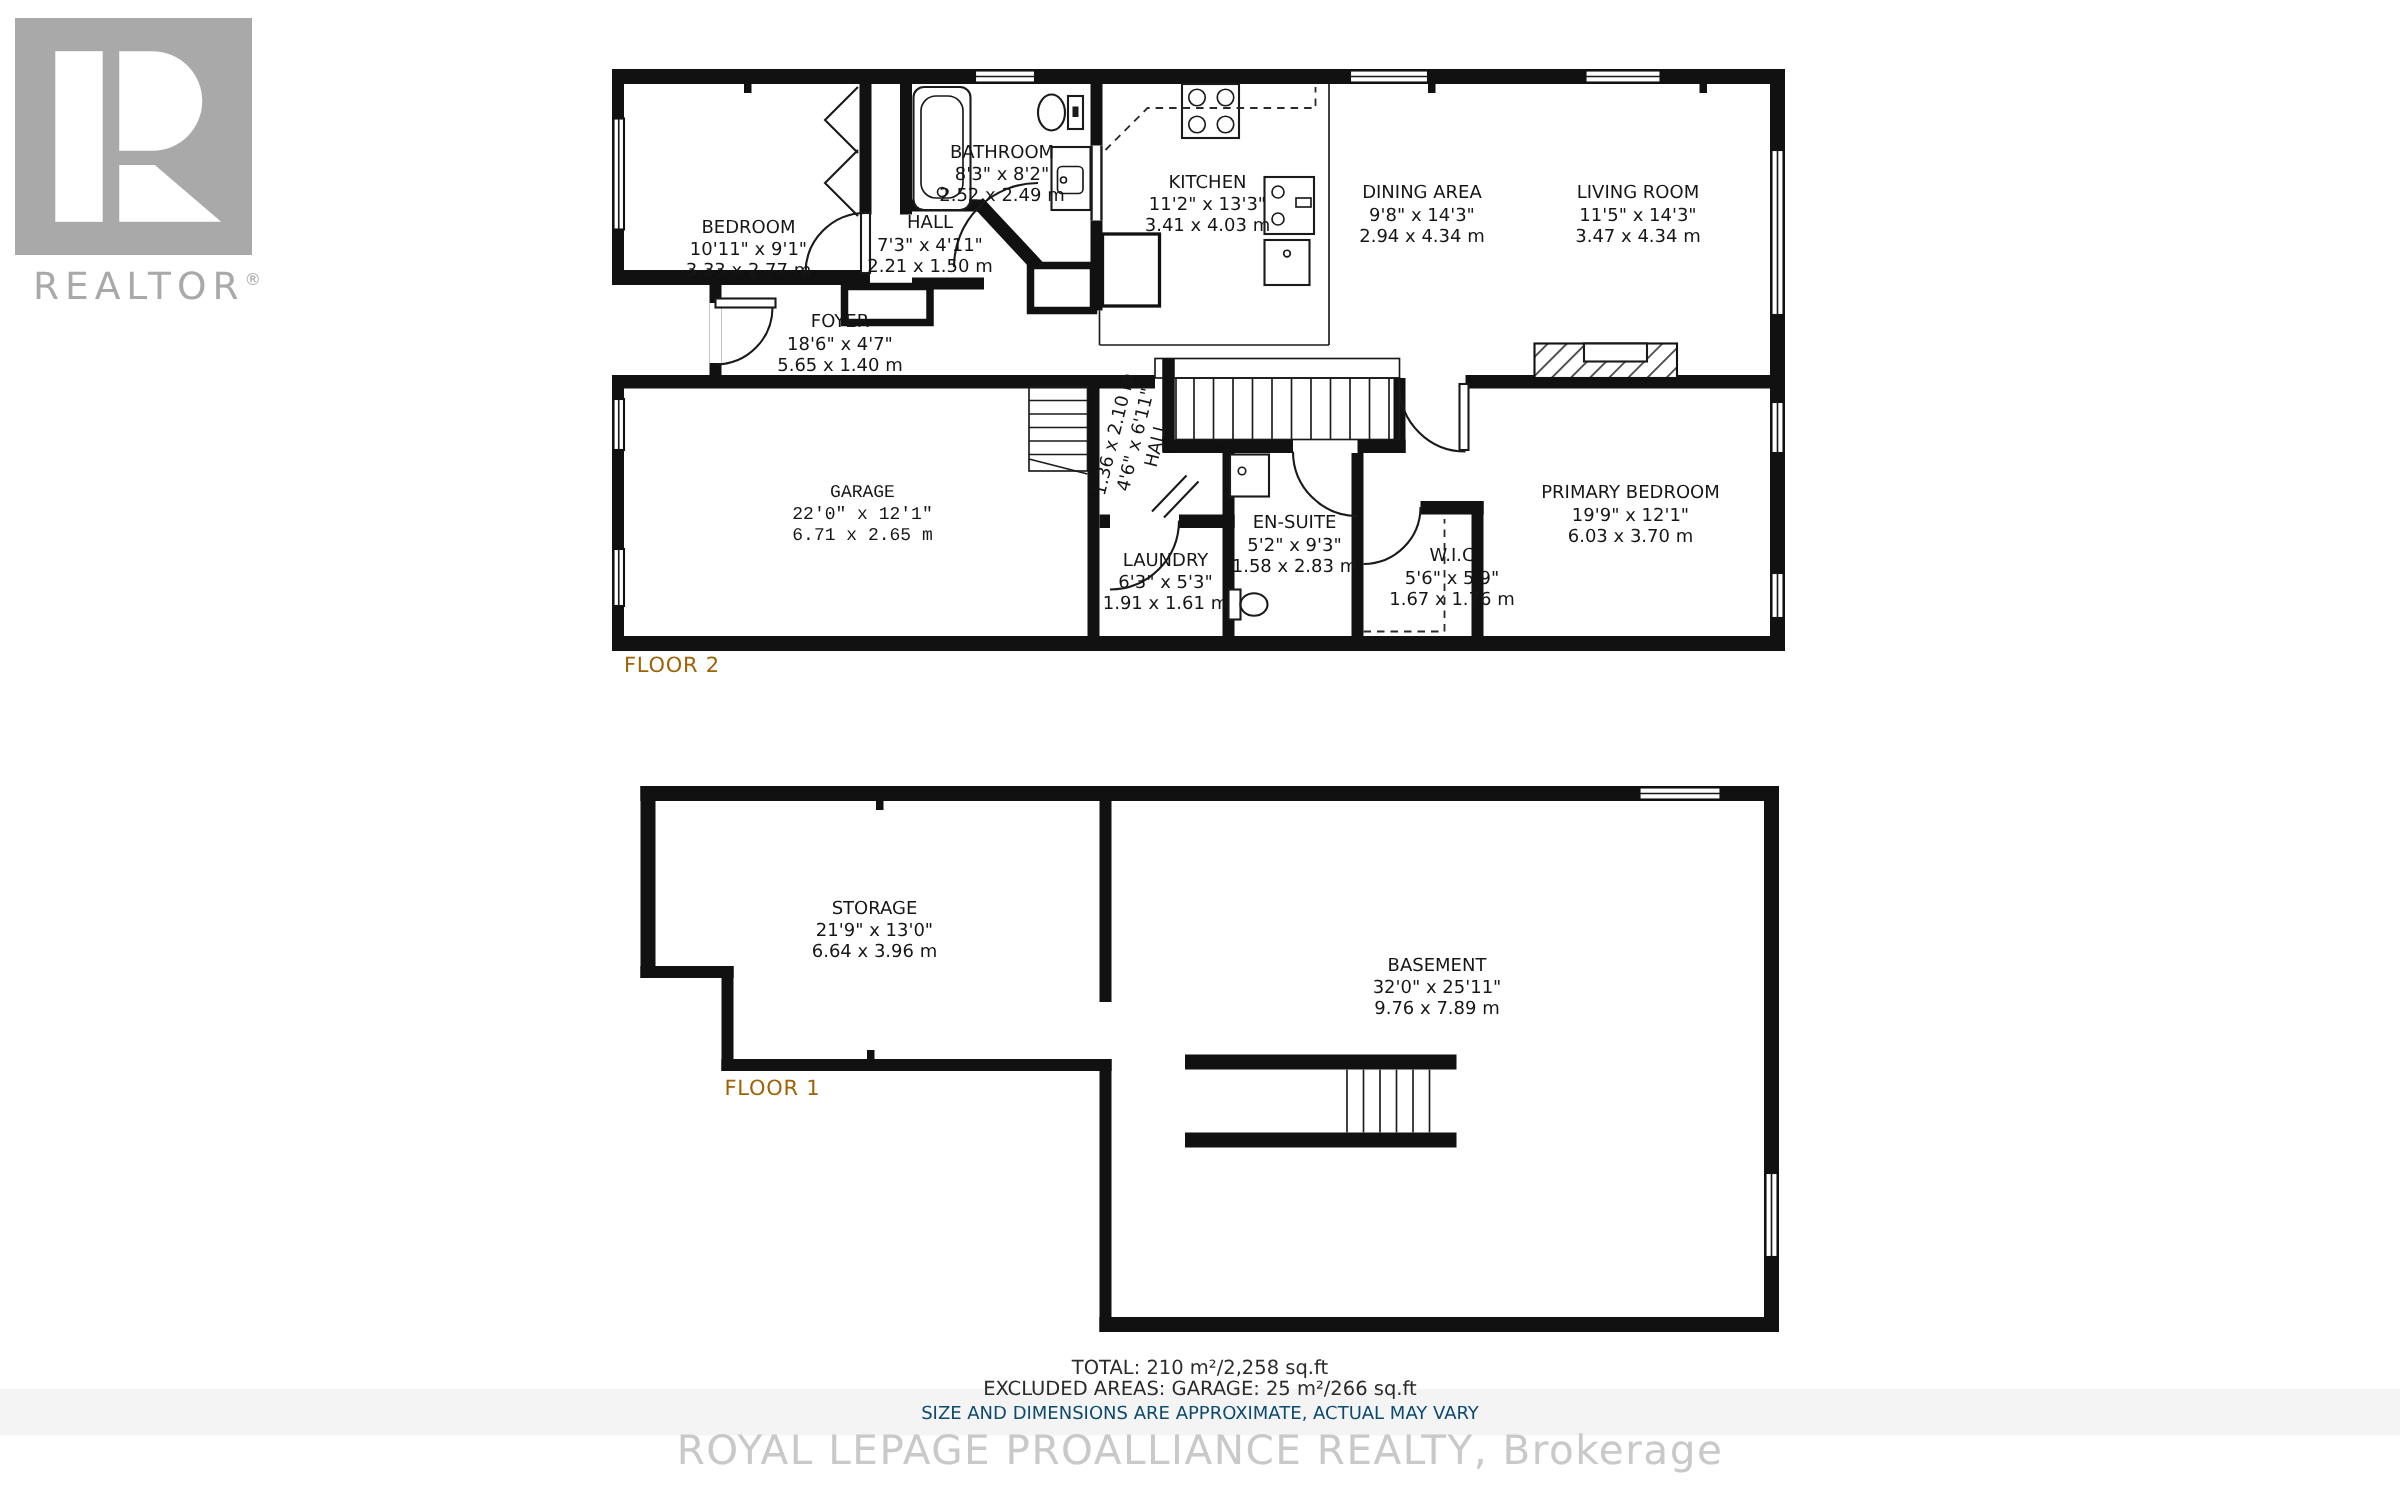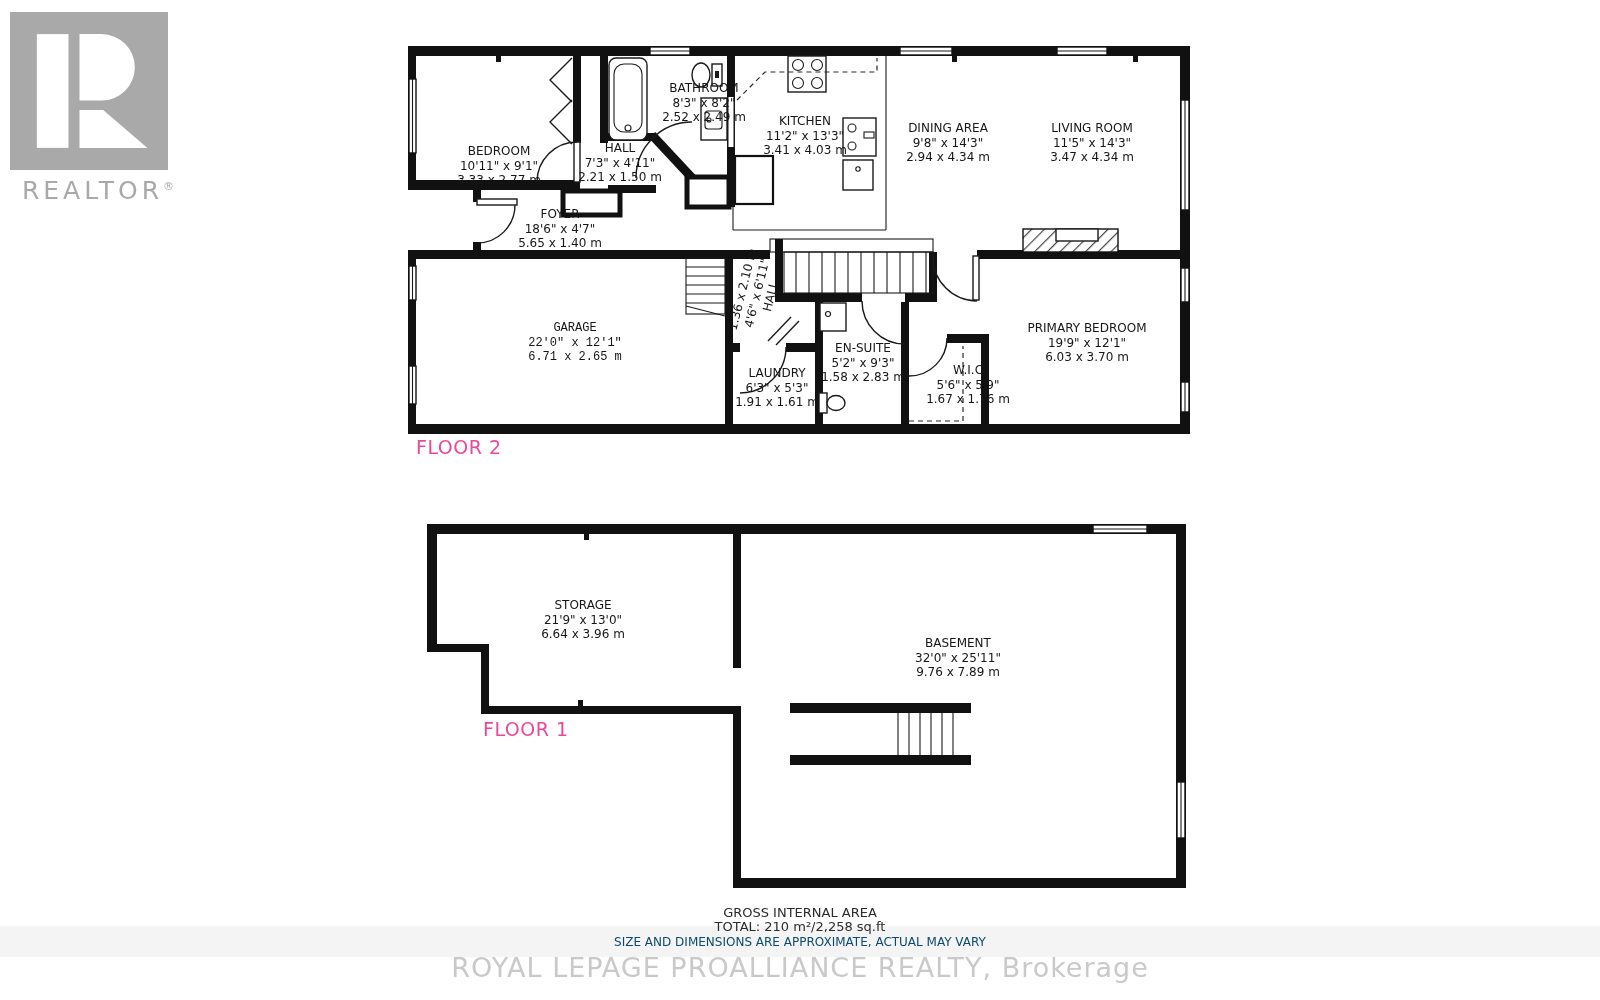--- a/index.html
+++ b/index.html
@@ -11,21 +11,21 @@
   .thin2{stroke:#1a1a1a;stroke-width:1.1;fill:none;}
   .fix{stroke:#1a1a1a;stroke-width:1.4;fill:#ffffff;}
   .thick{stroke:#111111;stroke-width:5;fill:#ffffff;}
   .med{stroke:#111111;stroke-width:2.2;fill:#ffffff;}
   .dash{stroke:#2a2a2a;stroke-width:1.2;fill:none;stroke-dasharray:5 4;}
   .winbox{fill:#ffffff;stroke:#111111;stroke-width:1.4;}
   .gapw{fill:#ffffff;}
   .room-label{position:absolute;transform:translate(-50%,-50%);text-align:center;
               font-size:12px;line-height:1.22;color:#161616;white-space:nowrap;z-index:5;}
   .room-label.rot{transform:translate(-50%,-50%) rotate(-76deg);}
-  .floor-tag{position:absolute;font-size:19px;color:#ec4899;z-index:5;letter-spacing:.5px;}
+  .floor-tag{position:absolute;font-size:14px;color:#a16207;z-index:5;letter-spacing:.5px;}
   .summary{position:absolute;left:400px;top:906px;width:800px;text-align:center;z-index:4;
            font-size:13px;line-height:14.2px;color:#2b2b2b;}
   .summary .disclaimer{color:#0c4a6e;font-size:12px;margin-top:1px;}
   .watermark-band{position:absolute;left:0;top:926px;width:1600px;height:31px;
                   background:rgba(185,185,185,0.16);z-index:2;}
   .watermark{position:absolute;left:0;top:924px;width:1600px;text-align:center;z-index:3;
              font-size:27px;letter-spacing:1px;color:#c9c9c9;margin-top:28px;}
   .logo{position:absolute;left:10px;top:12px;z-index:5;}
   .logo-text{position:absolute;left:8px;top:176px;width:180px;text-align:center;z-index:5;
              font-size:25px;letter-spacing:4px;color:#a9a9a9;}
@@ -292,21 +292,21 @@
       <line class="thin2" x1="942" y1="713" x2="942" y2="755"></line>
       <line class="thin2" x1="953" y1="713" x2="953" y2="755"></line>
     </g>
   </svg>
 
   <div class="room-label" style="left:499px;top:120px;margin-top:46px;">
     <div>BEDROOM</div>
       <div>10'11" x 9'1"</div>
       <div>3.33 x 2.77 m</div>
   </div>
-  <div class="room-label" style="left:668px;top:103px;margin-left:36px;">
+  <div class="room-label" style="left:668px;top:116px;">
     <div>BATHROOM</div>
       <div>8'3" x 8'2"</div>
       <div>2.52 x 2.49 m</div>
   </div>
   <div class="room-label" style="left:620px;top:163px;">
     <div>HALL</div>
       <div>7'3" x 4'11"</div>
       <div>2.21 x 1.50 m</div>
   </div>
   <div class="room-label" style="left:560px;top:229px;">
@@ -368,18 +368,18 @@
   <div class="room-label" style="left:958px;top:658px;">
     <div>BASEMENT</div>
       <div>32'0" x 25'11"</div>
       <div>9.76 x 7.89 m</div>
   </div>
 
   <div class="floor-tag" style="left:416px;top:436px;">FLOOR 2</div>
   <div class="floor-tag" style="left:483px;top:718px;">FLOOR 1</div>
 
   <div class="summary">
-    <div>GROSS INTERNAL AREA</div>
     <div>TOTAL: 210 m²/2,258 sq.ft</div>
+    <div>EXCLUDED AREAS: GARAGE: 25 m²/266 sq.ft</div>
     <div class="disclaimer">SIZE AND DIMENSIONS ARE APPROXIMATE, ACTUAL MAY VARY</div>
   </div>
 
 </div>
 
 </body></html>

